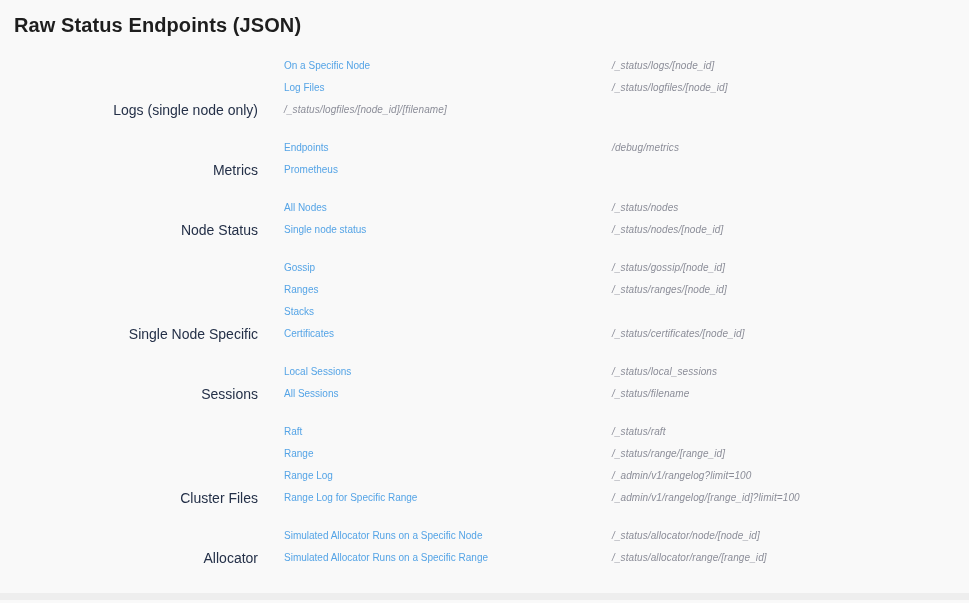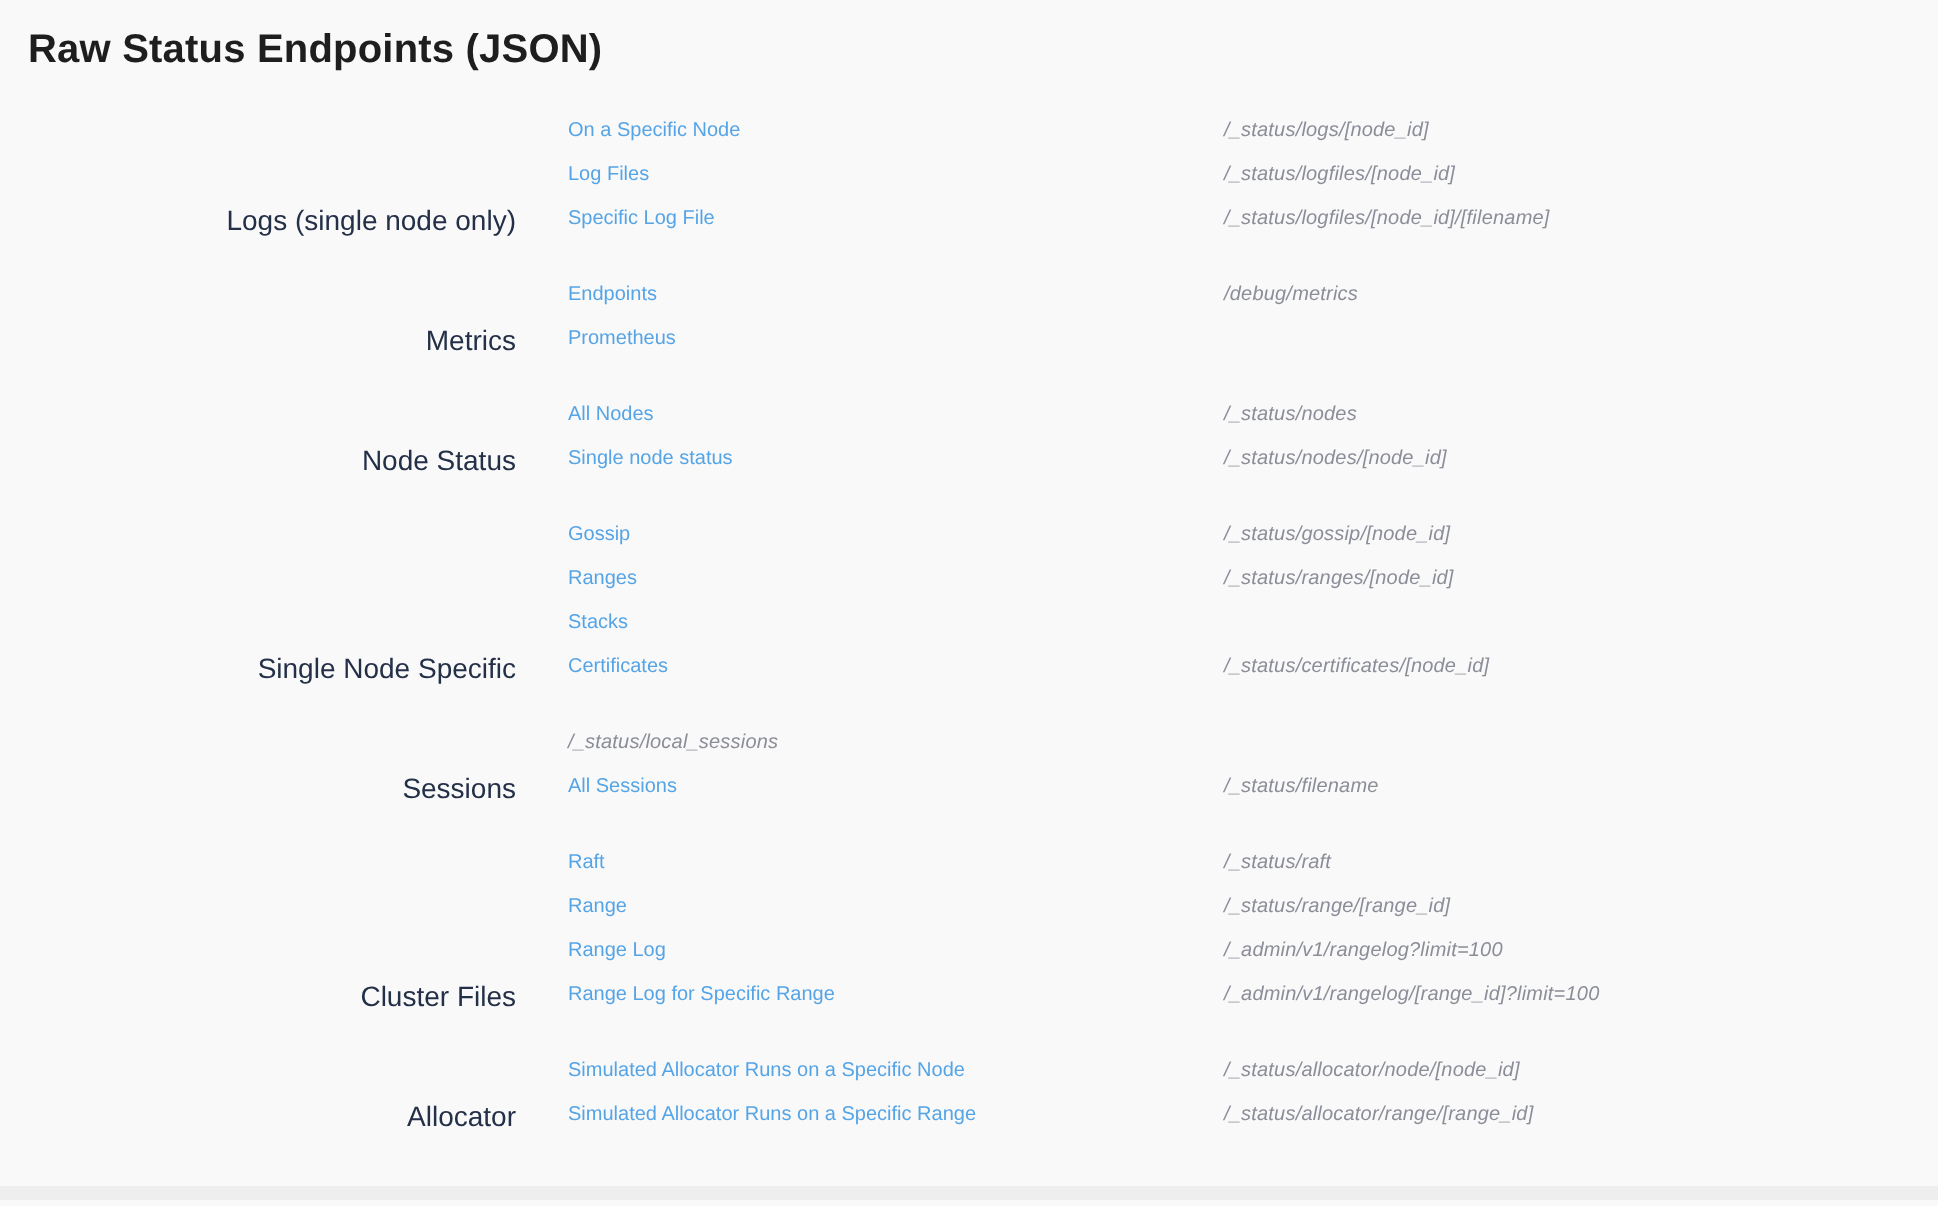--- a/index.html
+++ b/index.html
@@ -86,21 +86,20 @@
     <a class="link" href="#">On a Specific Node</a>
     <span class="url">/_status/logs/[node_id]</span>
   </div>
 
   <div class="row">
     <a class="link" href="#">Log Files</a>
     <span class="url">/_status/logfiles/[node_id]</span>
   </div>
 
   <div class="row">
-    <a class="link" href="#">Specific Log File</a>
     <span class="url">/_status/logfiles/[node_id]/[filename]</span>
   </div>
 </div>
   </div>
 
   <div class="group">
     <div class="category">Metrics</div>
     <div class="rows">
   <div class="row">
     <a class="link" href="#">Endpoints</a>
@@ -149,20 +148,21 @@
     <a class="link" href="#">Certificates</a>
     <span class="url">/_status/certificates/[node_id]</span>
   </div>
 </div>
   </div>
 
   <div class="group">
     <div class="category">Sessions</div>
     <div class="rows">
   <div class="row">
+    <a class="link" href="#">Local Sessions</a>
     <span class="url">/_status/local_sessions</span>
   </div>
 
   <div class="row">
     <a class="link" href="#">All Sessions</a>
     <span class="url">/_status/filename</span>
   </div>
 </div>
   </div>
 

